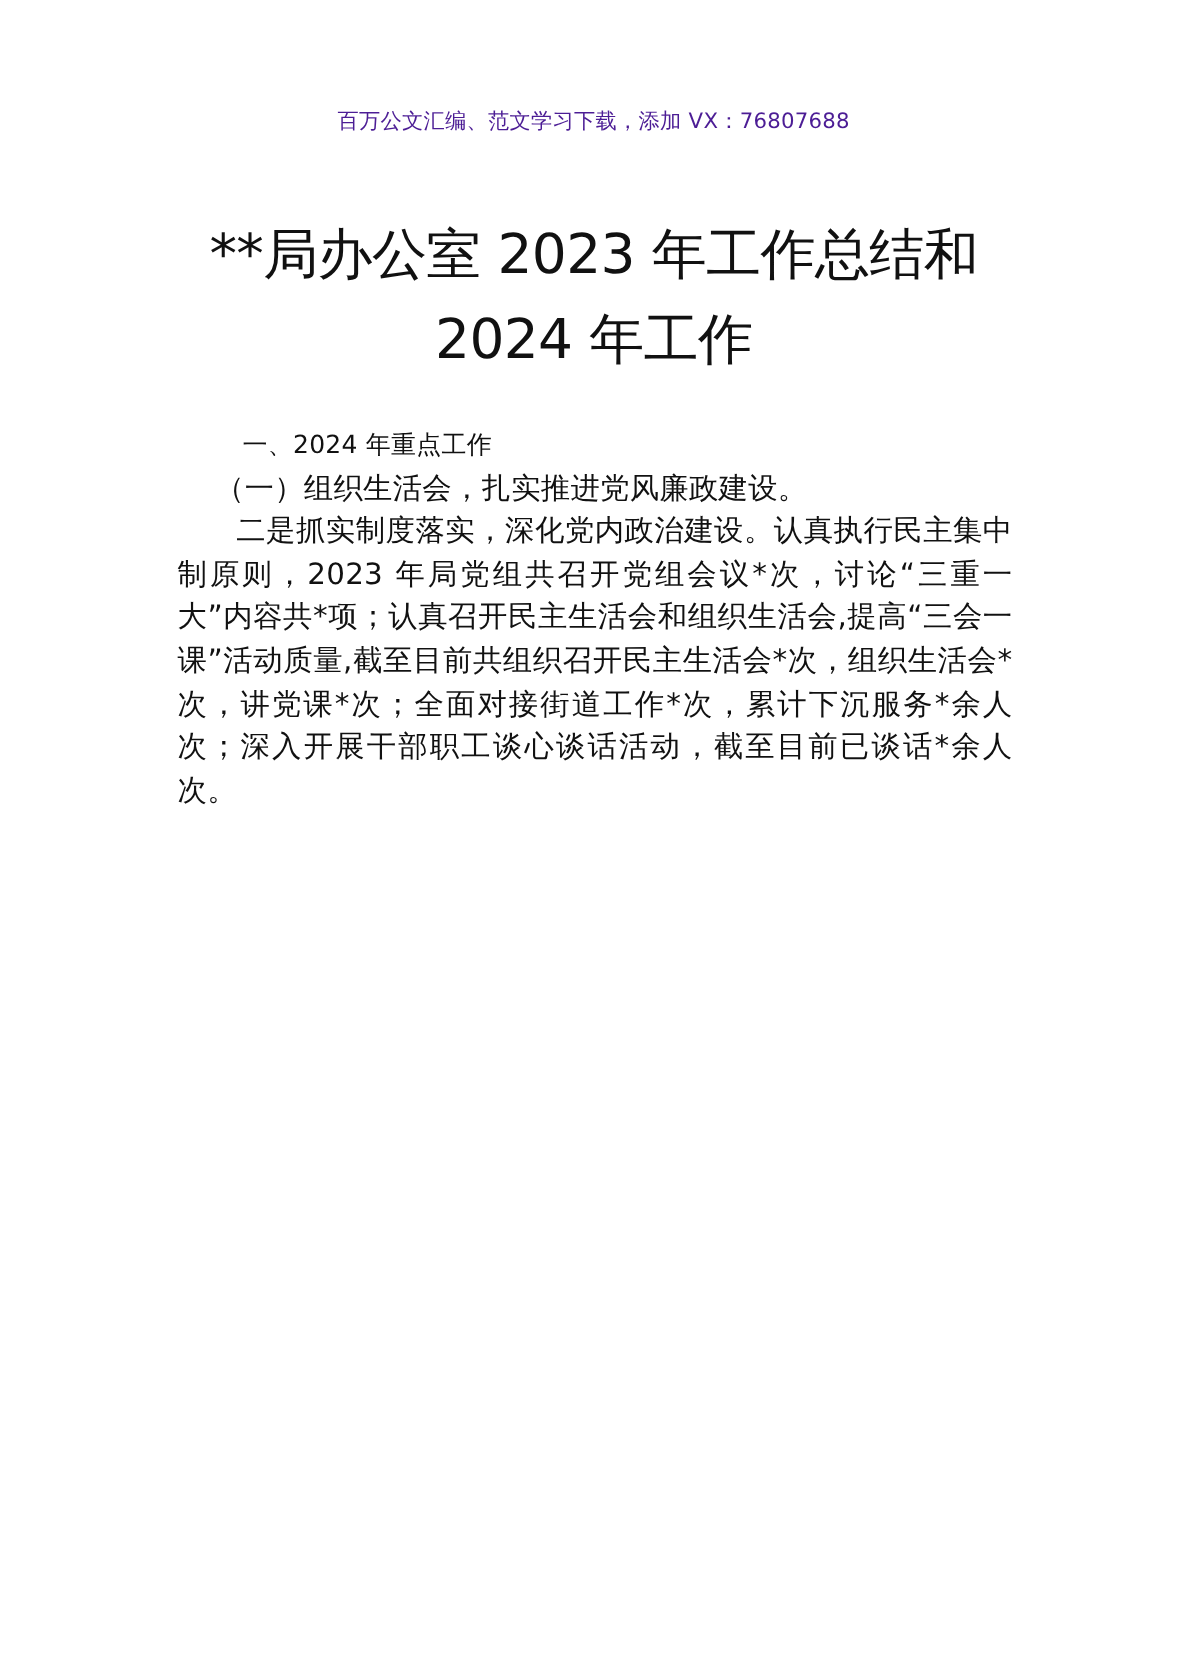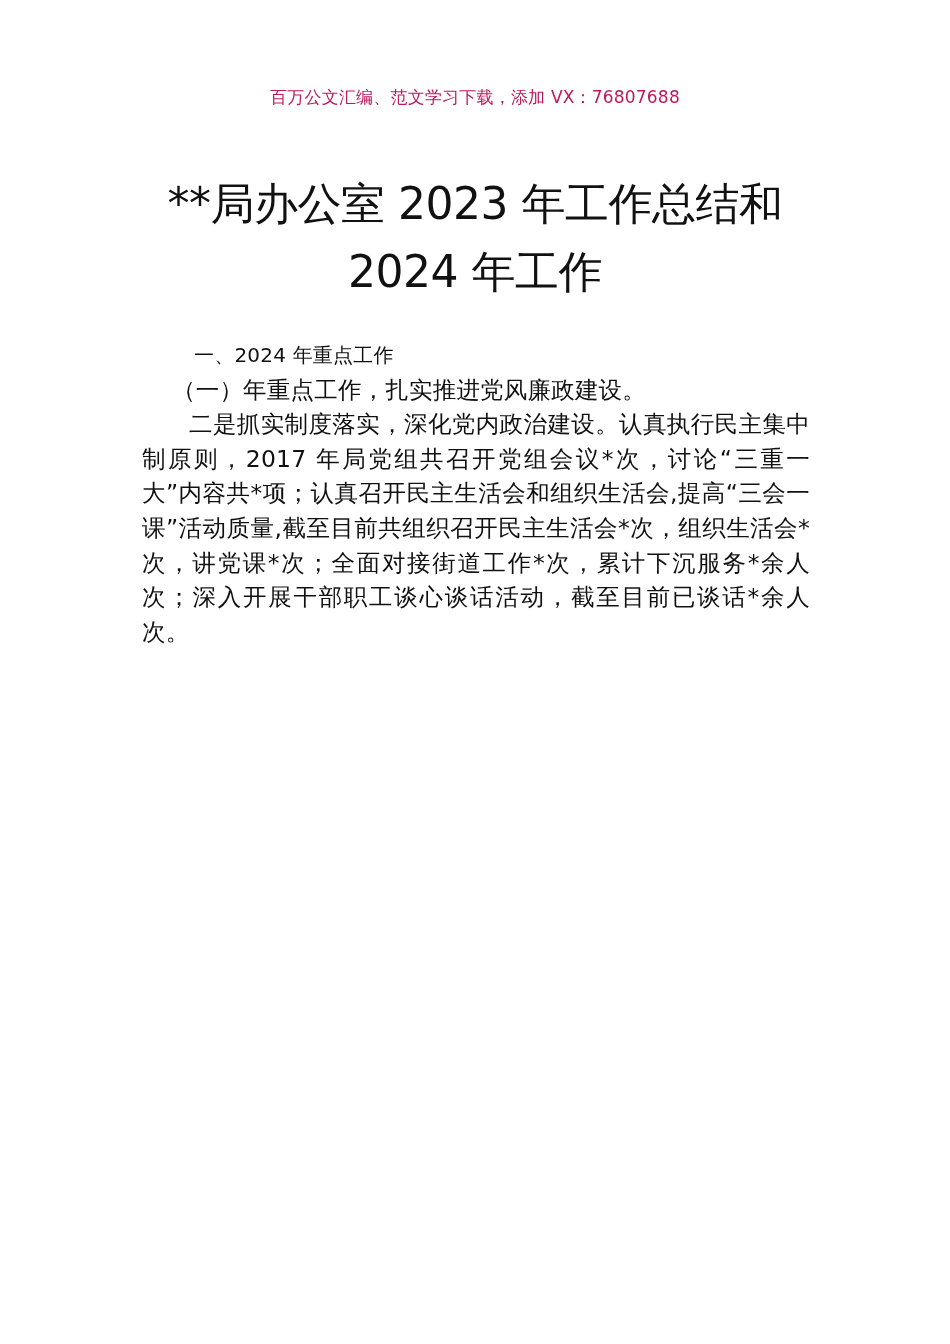--- a/index.html
+++ b/index.html
@@ -16,21 +16,21 @@
     color: #111111;
   }
   .watermark {
     position: absolute;
     top: 84px;
     left: 0;
     width: 950px;
     text-align: center;
     font-size: 17px;
     line-height: 26px;
-    color: #be185d;
+    color: #4c1d95;
     letter-spacing: 0.2px;
   }
   .title {
     position: absolute;
     top: 170px;
     left: 120px;
     width: 710px;
     text-align: center;
     font-family: "DejaVu Sans", "Liberation Sans", sans-serif;
     font-size: 44px;
@@ -67,15 +67,15 @@
 <body>
 
 <div class="watermark">百万公文汇编、范文学习下载，添加 VX：76807688</div>
 
 <div class="title">
   <div>**局办公室 2023 年工作总结和 2024 年工作</div>
 </div>
 
 <div class="content">
   <p class="section-heading">一、2024 年重点工作</p>
-  <p class="sub-heading">（一）年重点工作，扎实推进党风廉政建设。</p>
-  <p class="indent">二是抓实制度落实，深化党内政治建设。认真执行民主集中制原则，2017 年局党组共召开党组会议*次，讨论“三重一大”内容共*项；认真召开民主生活会和组织生活会,提高“三会一课”活动质量,截至目前共组织召开民主生活会*次，组织生活会*次，讲党课*次；全面对接街道工作*次，累计下沉服务*余人次；深入开展干部职工谈心谈话活动，截至目前已谈话*余人次。</p>
+  <p class="sub-heading">（一）组织生活会，扎实推进党风廉政建设。</p>
+  <p class="indent">二是抓实制度落实，深化党内政治建设。认真执行民主集中制原则，2023 年局党组共召开党组会议*次，讨论“三重一大”内容共*项；认真召开民主生活会和组织生活会,提高“三会一课”活动质量,截至目前共组织召开民主生活会*次，组织生活会*次，讲党课*次；全面对接街道工作*次，累计下沉服务*余人次；深入开展干部职工谈心谈话活动，截至目前已谈话*余人次。</p>
 </div>
 
 </body></html>

